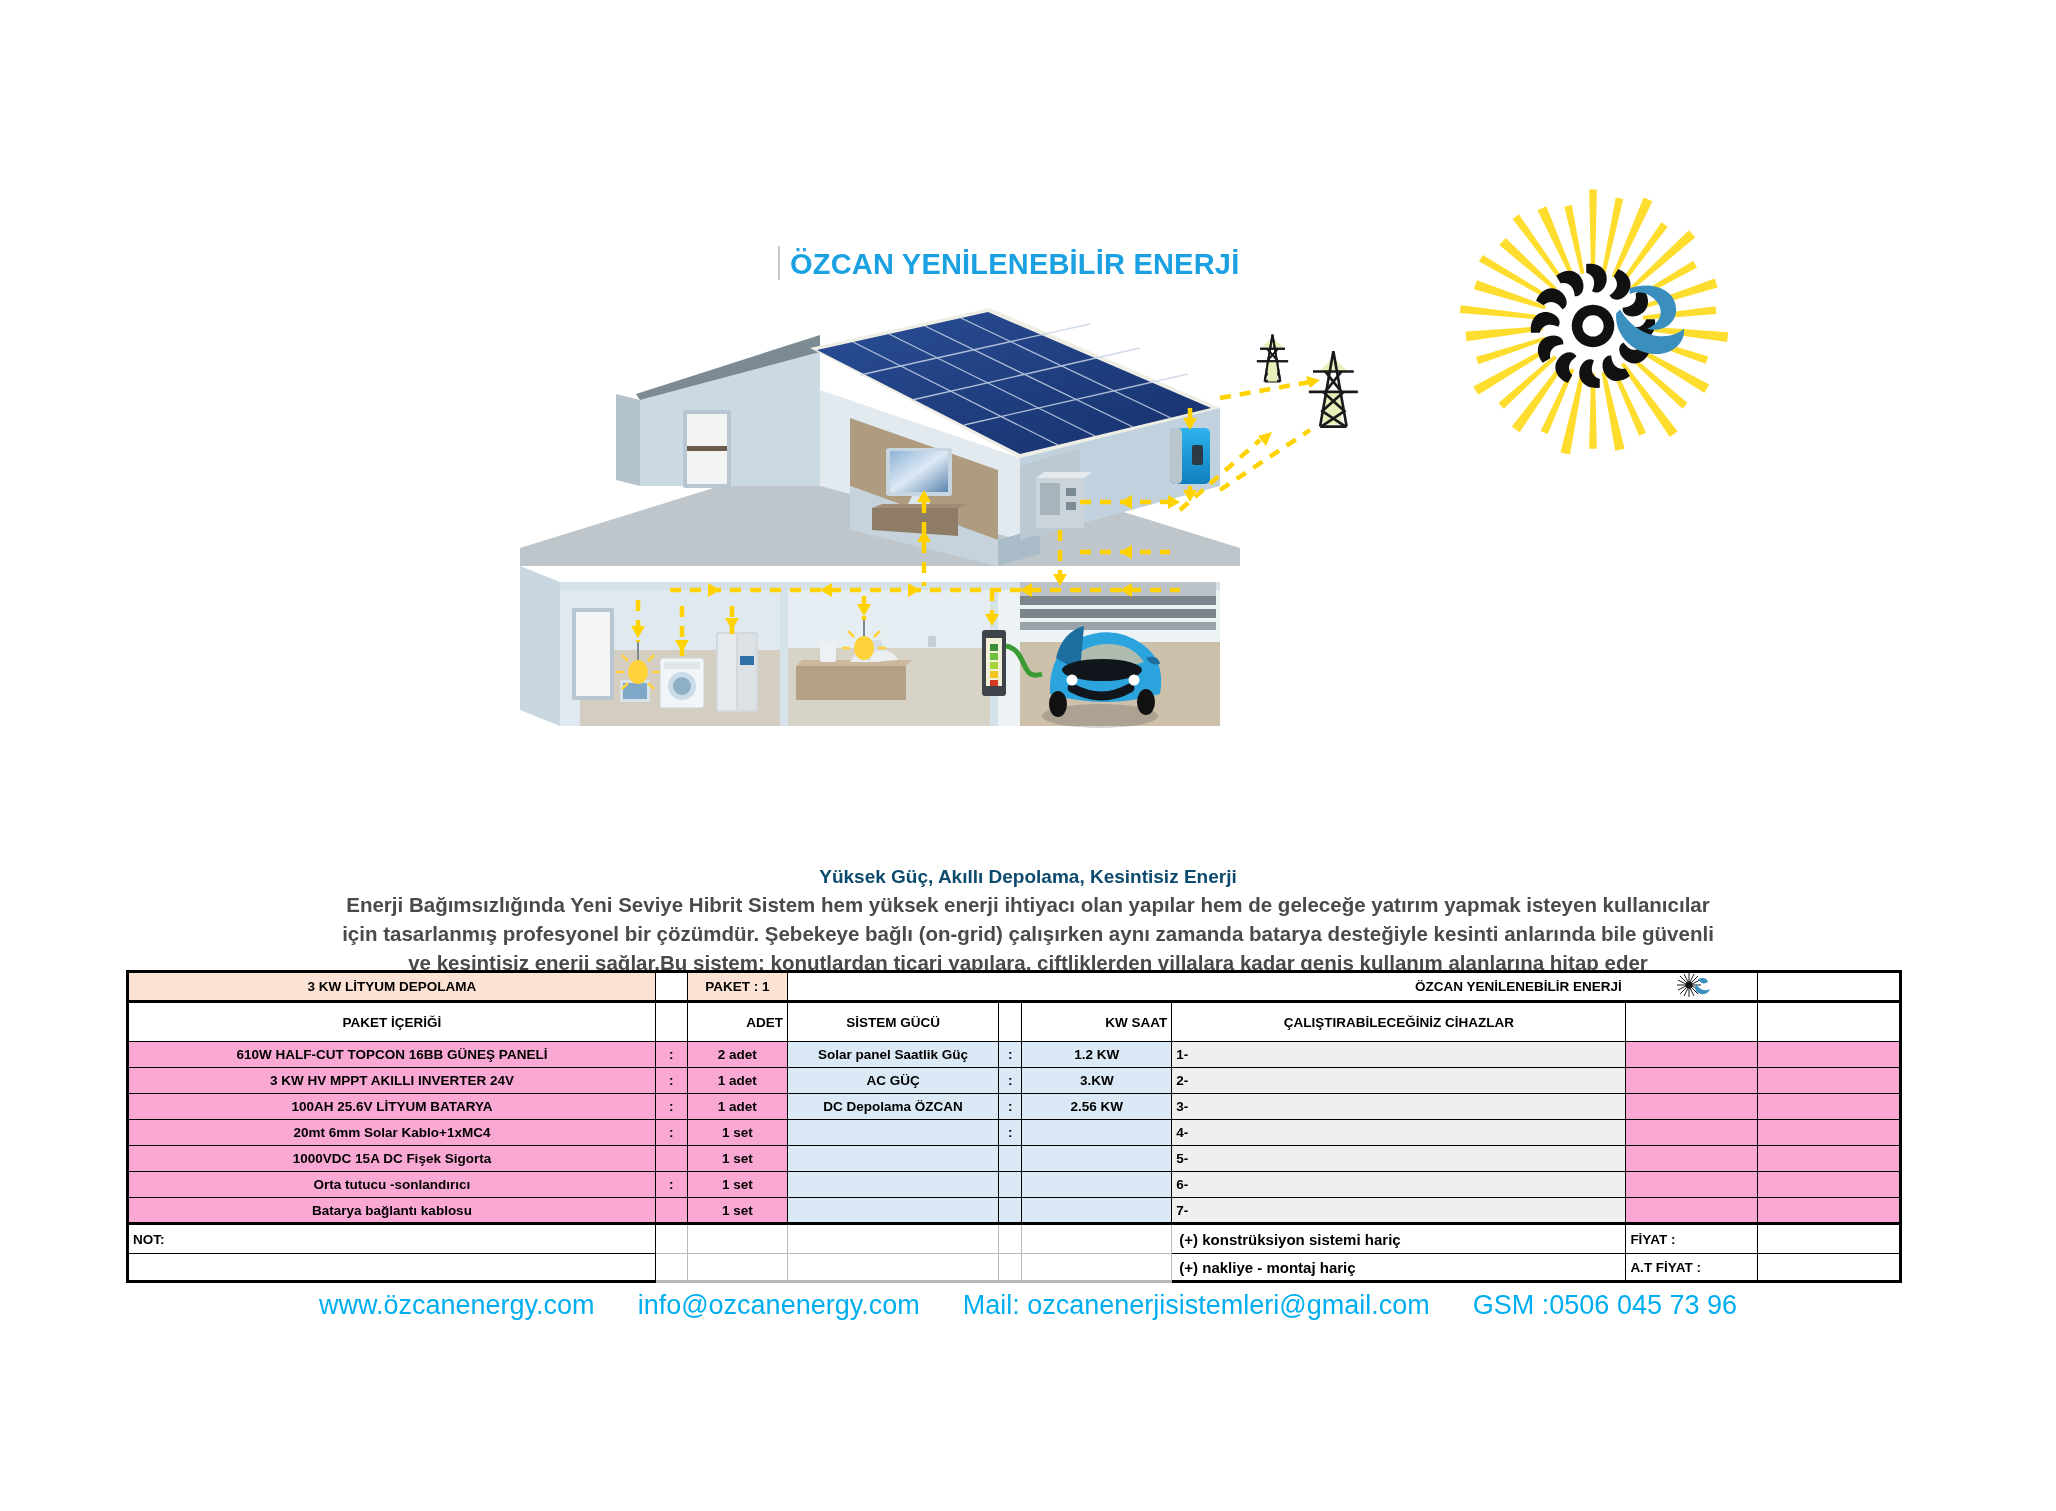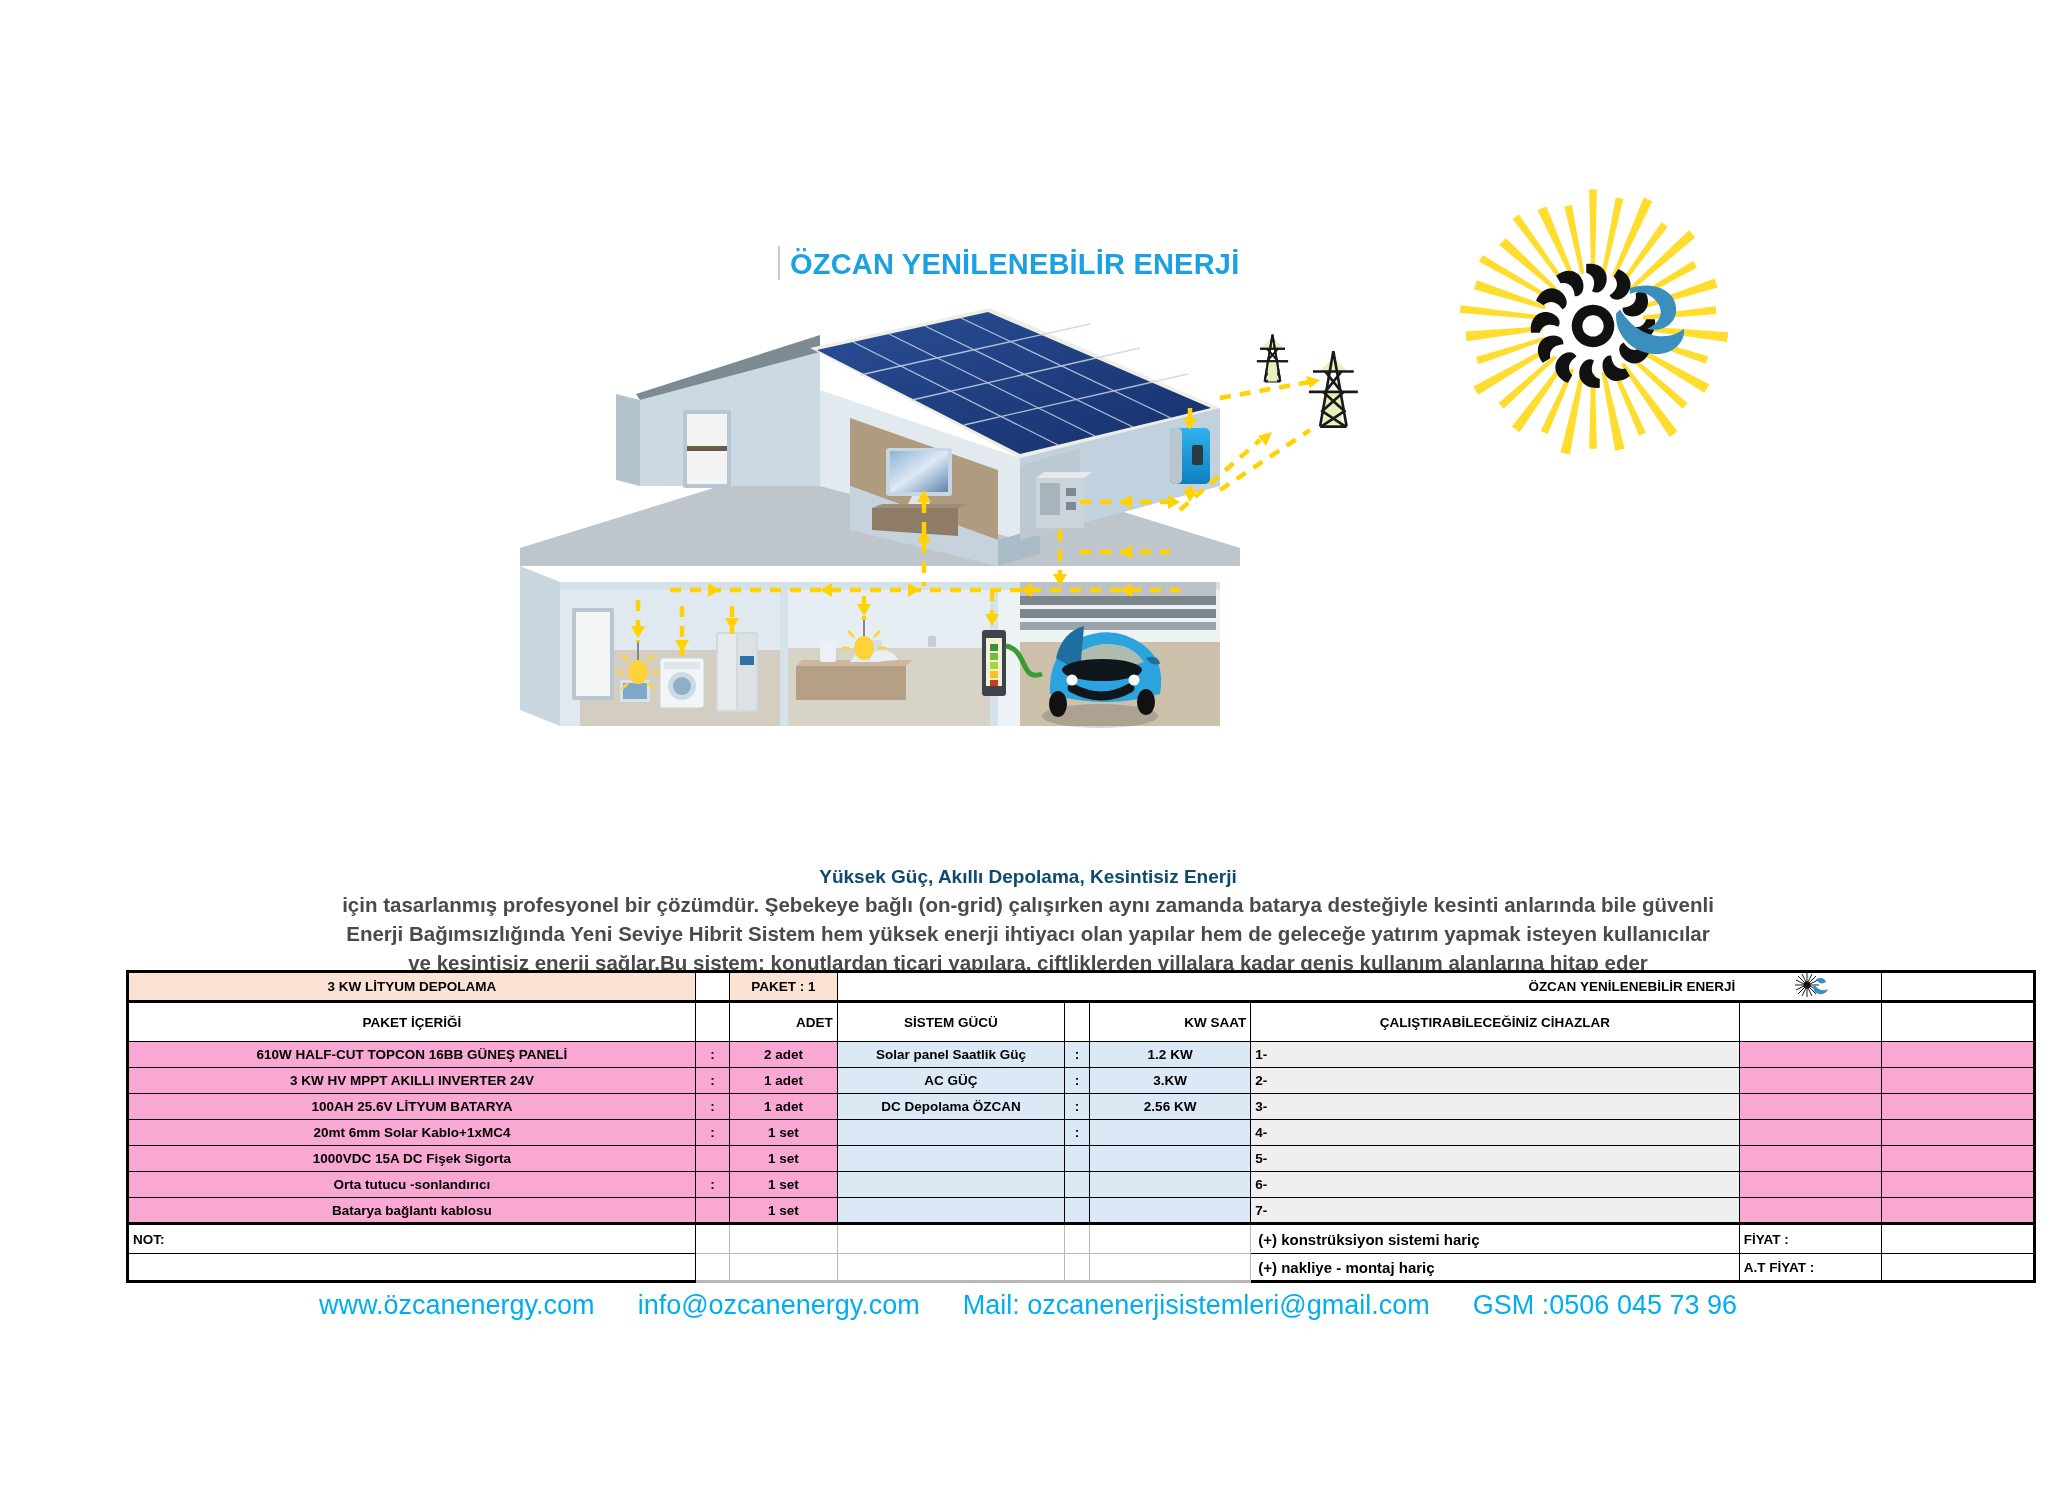--- a/index.html
+++ b/index.html
@@ -34,21 +34,21 @@
     font-size: 19px; font-weight: bold; color:#0c4a6e;
   }
   .para {
     position:absolute; left:300px; top:890px; width:1456px; text-align:center;
     font-size: 20.5px; font-weight: bold; color:#4A4A4A; line-height:1.42;
   }
 
   
   .sheet {
     position:absolute; left:126px; top:970px;
-    width:1910px;
+    width:1776px;
     border-collapse: collapse;
     table-layout: fixed;
   }
   .sheet td {
     border: 1px solid #000;
     font-size: 13.5px;
     font-weight: bold;
     color: #000;
     padding: 0 4px;
     height: 26px;
@@ -450,22 +450,22 @@
 
       <g stroke="#FFD200" stroke-width="4.5" stroke-dasharray="11 9" fill="none">
         <line x1="700" y1="200" x2="790" y2="140"></line>
       </g>
     </svg>
   </div>
 
   <div class="tagline">Yüksek Güç, Akıllı Depolama, Kesintisiz Enerji</div>
 
   <div class="para">
+    <div>Enerji Bağımsızlığında Yeni Seviye Hibrit Sistem  hem yüksek enerji ihtiyacı olan yapılar hem de geleceğe yatırım yapmak isteyen kullanıcılar</div>
     <div>için tasarlanmış profesyonel bir çözümdür. Şebekeye bağlı (on-grid) çalışırken aynı zamanda batarya desteğiyle kesinti anlarında bile güvenli</div>
-    <div>Enerji Bağımsızlığında Yeni Seviye Hibrit Sistem  hem yüksek enerji ihtiyacı olan yapılar hem de geleceğe yatırım yapmak isteyen kullanıcılar</div>
     <div>ve kesintisiz enerji sağlar.Bu sistem; konutlardan ticari yapılara, çiftliklerden villalara kadar geniş kullanım alanlarına hitap eder</div>
   </div>
 
   <table class="sheet">
     <colgroup>
       <col style="width:500px">
         <col style="width:30px">
         <col style="width:95px">
       <col style="width:200px">
         <col style="width:22px">

